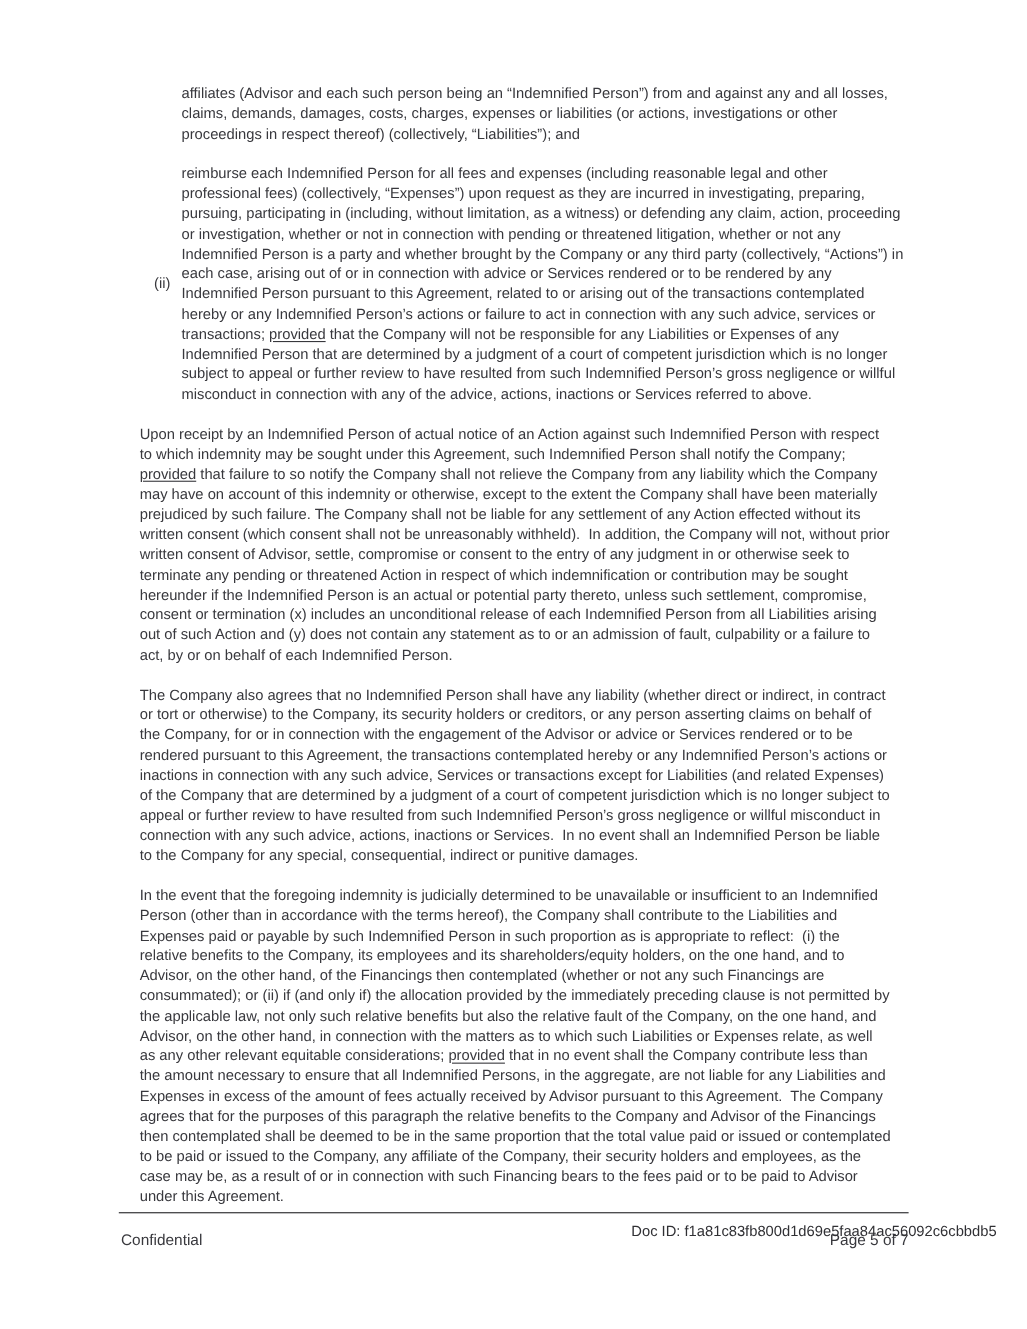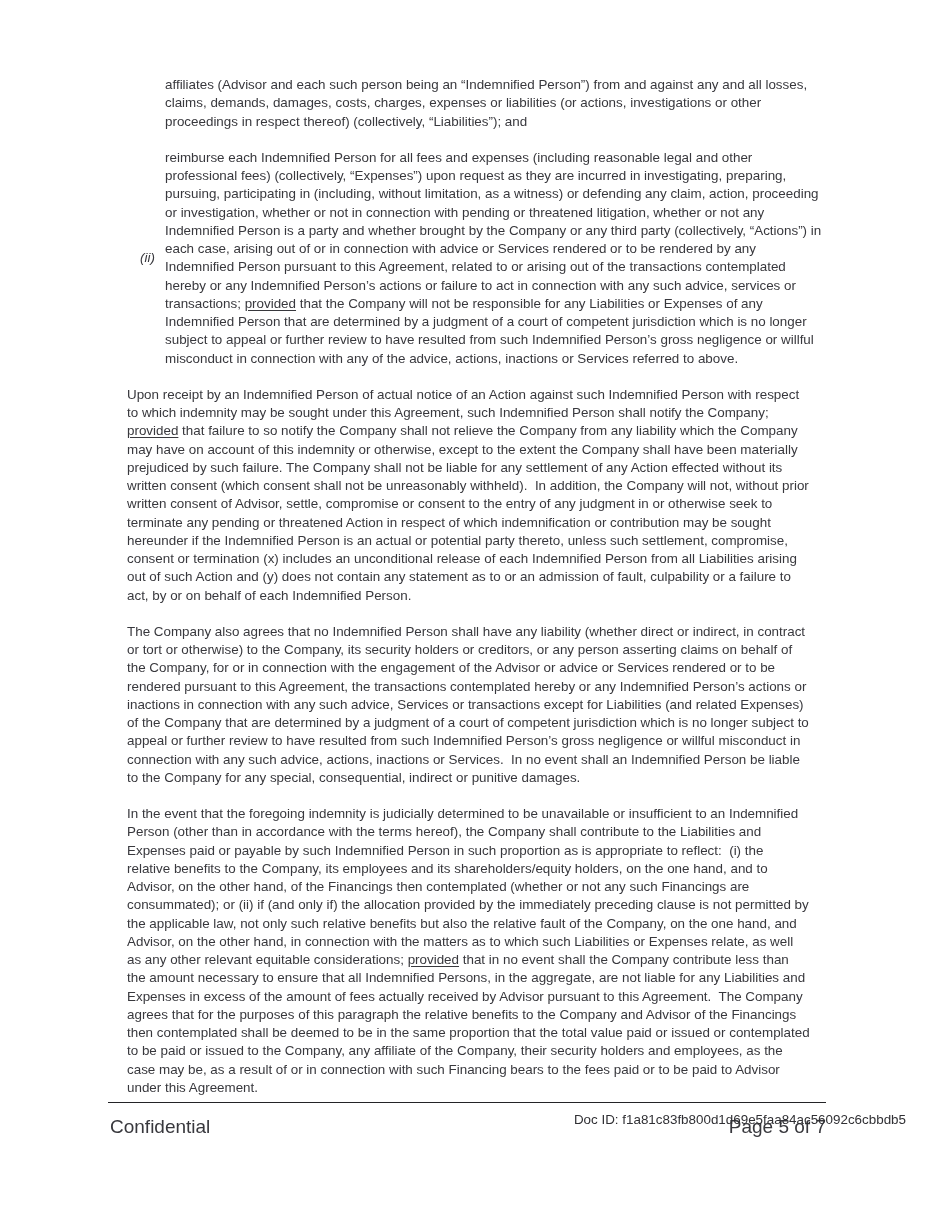--- a/index.html
+++ b/index.html
@@ -19,21 +19,20 @@
     width: 717px;
     font-size: 13.4px;
     line-height: 18.25px;
     text-align: left;
   }
   .li { display: flex; }
   .li-marker {
     flex: 0 0 55px;
     box-sizing: border-box;
     padding-left: 30px;
-    font-style: italic;
   }
   .li-text { flex: 1; white-space: pre-wrap; }
   .para { margin: 17px; white-space: pre-wrap; }
   .mb18 { margin-bottom: 18px; align-items: center; }
   .u { text-decoration: underline; text-underline-offset: 2px; }
   .footer-rule {
     position: absolute;
     left: 108px;
     width: 718px;
     top: 1102px;
@@ -41,21 +40,21 @@
     border-top: 1.5px solid #232326;
     margin: 0;
   }
   .footer-row {
     position: absolute;
     left: 110px;
     right: 108px;
     top: 1118px;
     display: flex;
     justify-content: space-between;
-    font-size: 19px;
+    font-size: 14px;
     line-height: 18px;
   }
   .doc-id {
     position: absolute;
     right: 28px;
     top: 1111px;
     font-size: 13.4px;
     line-height: 18px;
     color: #303034;
   }

